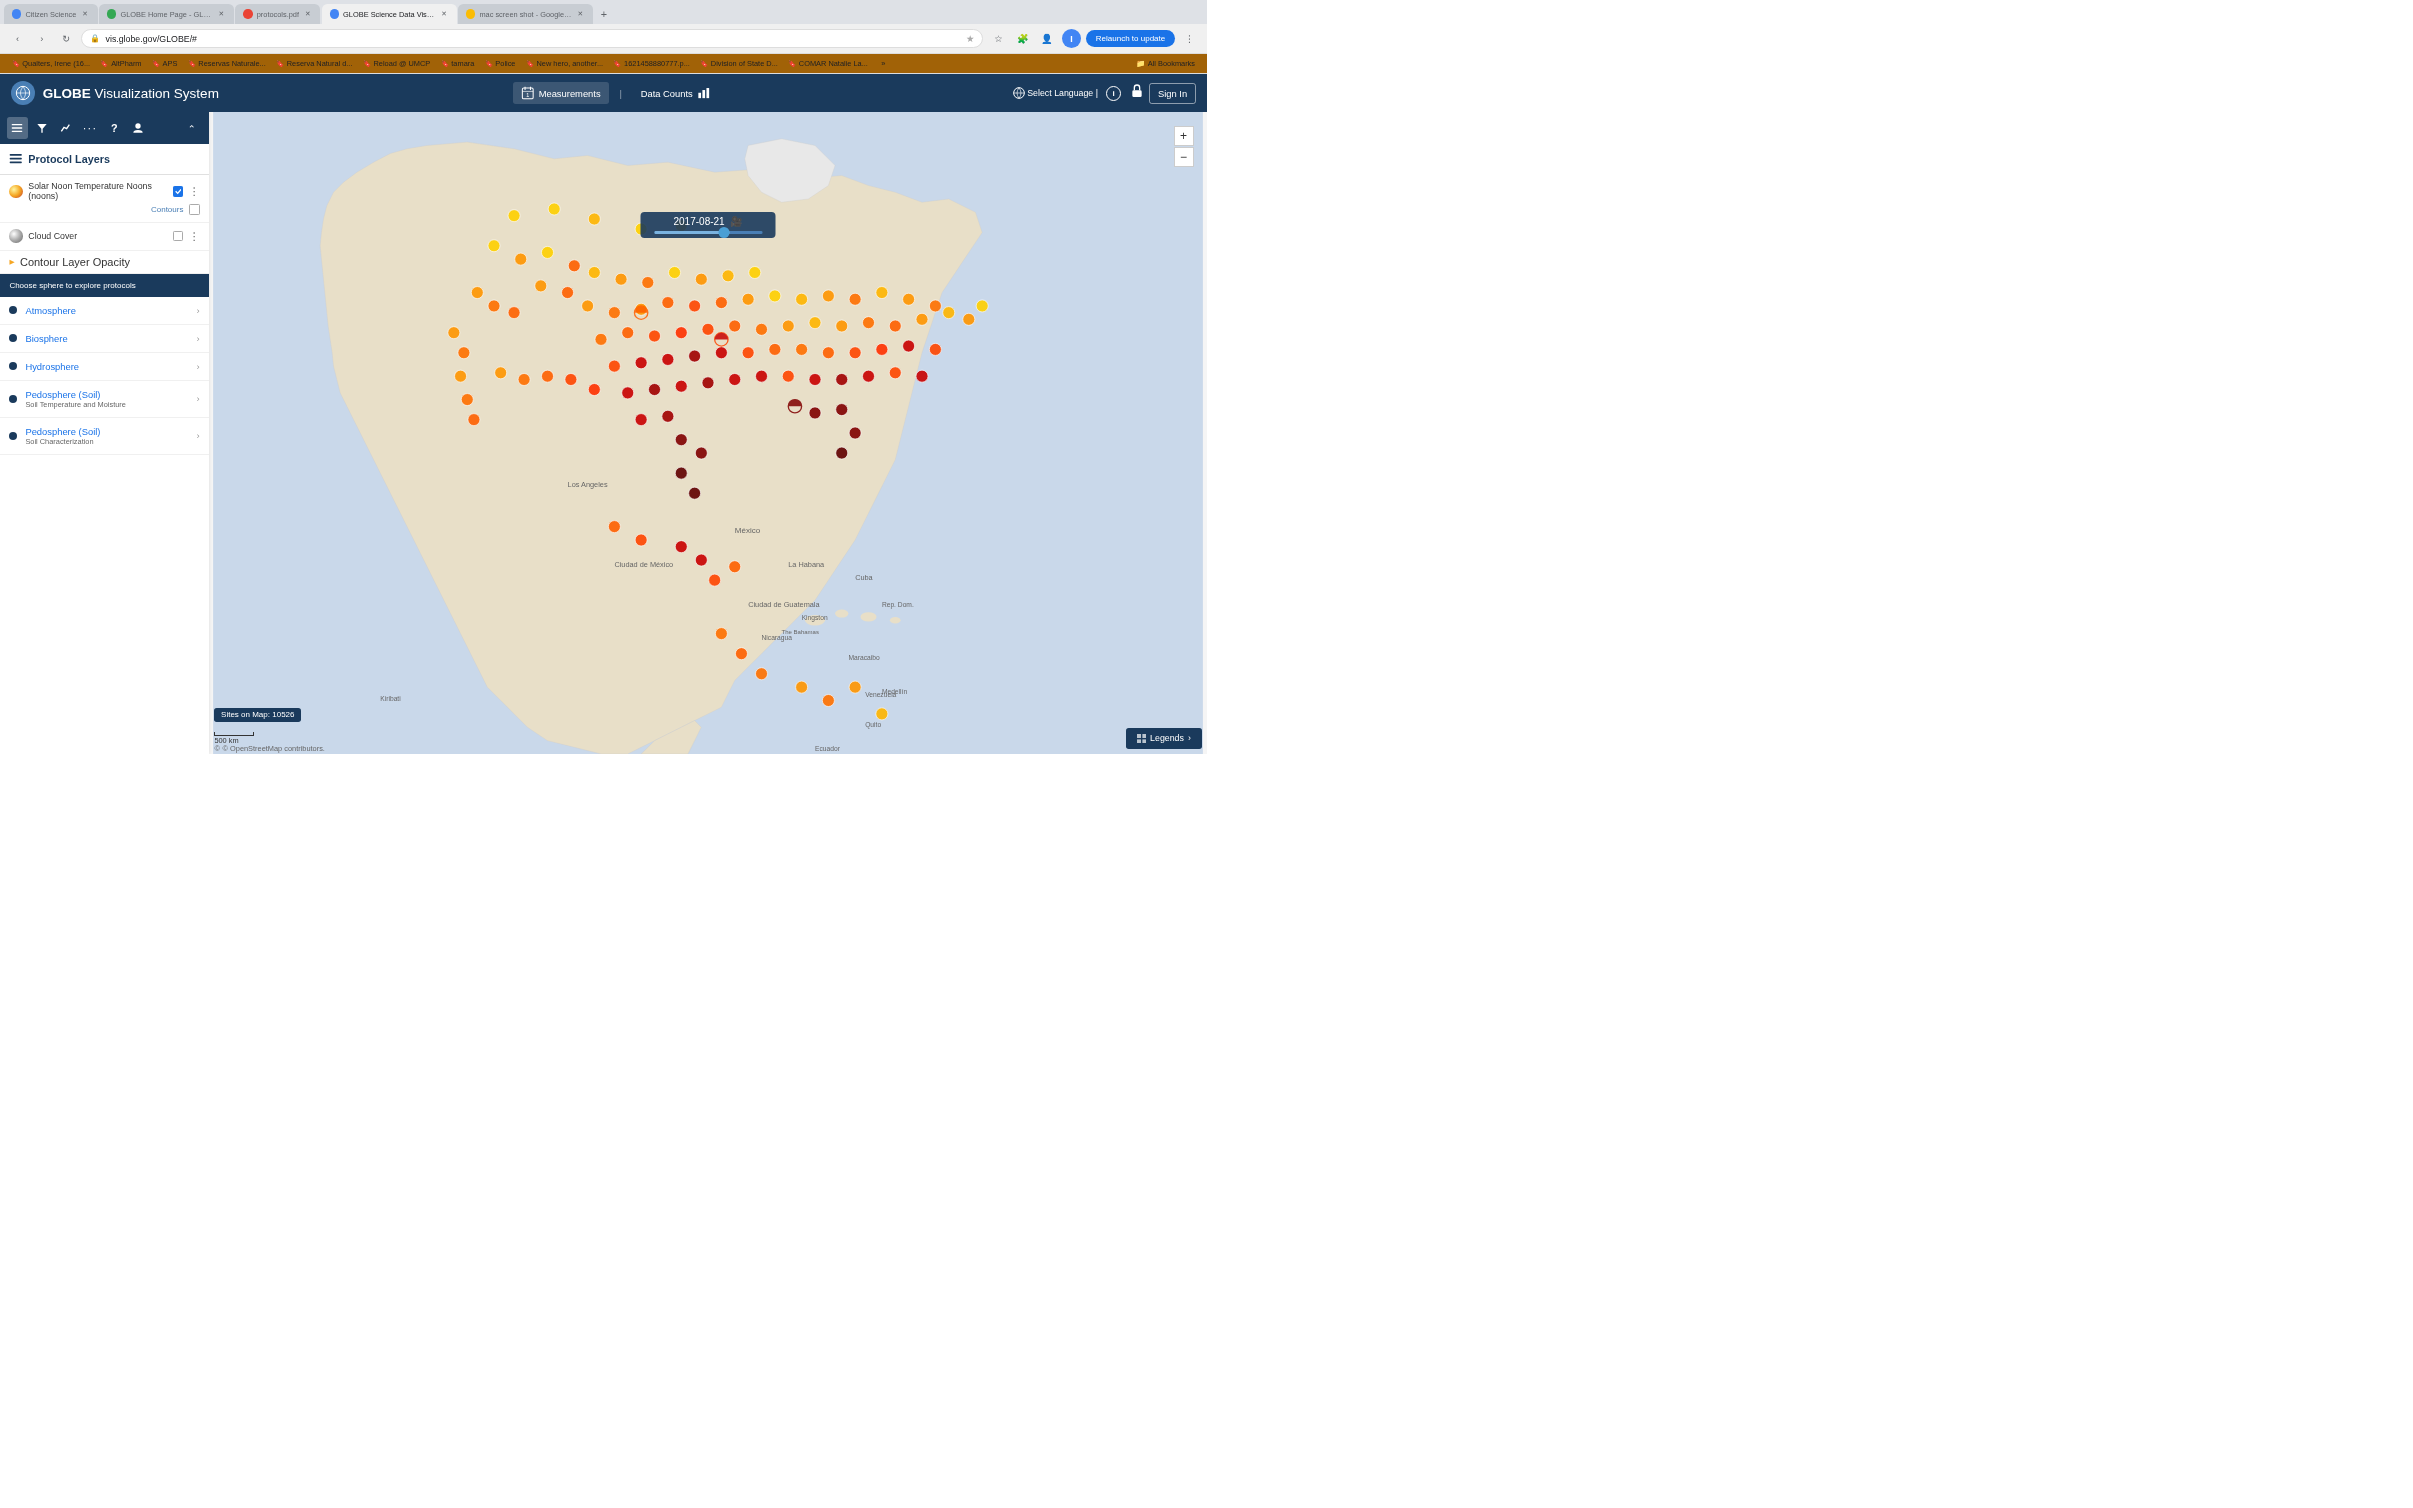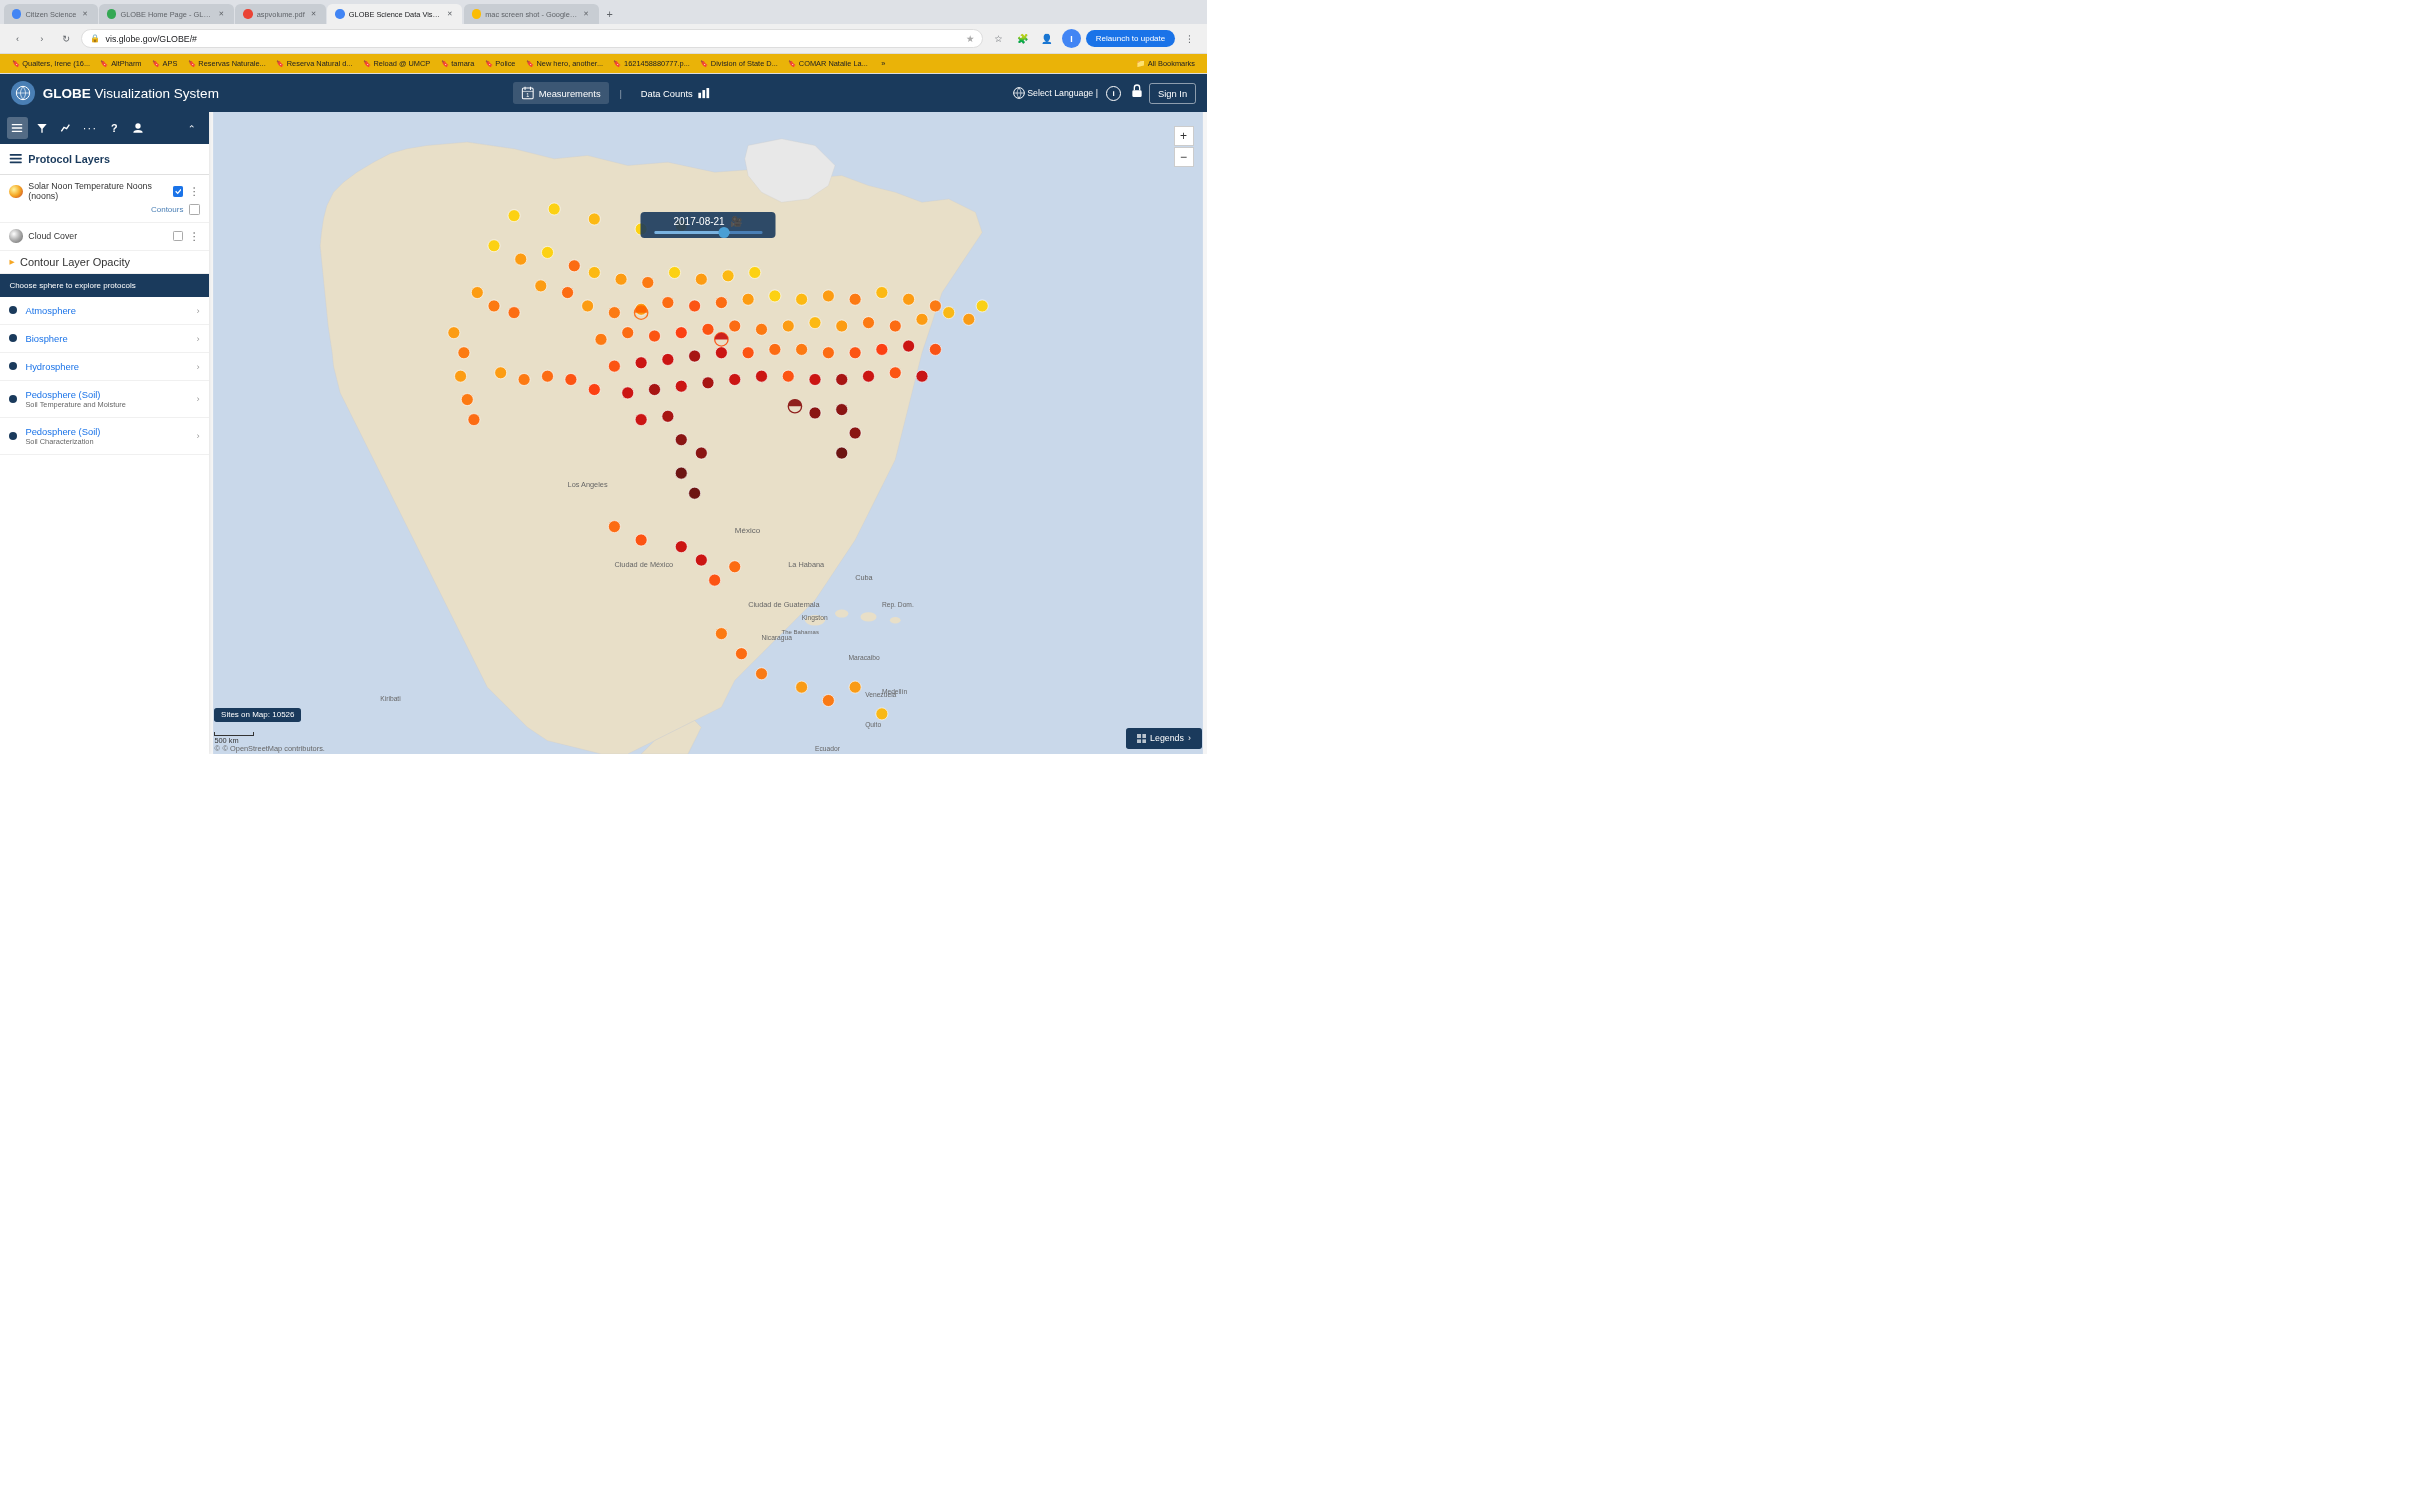--- a/index.html
+++ b/index.html
@@ -15,21 +15,21 @@
     
     .nav-bar { display: flex; align-items: center; background: #f0f0f0; padding: 4px 8px; gap: 5.4px; height: 30px; border-bottom: 0.7px solid #ddd; }
     .nav-btn { width: 19px; height: 19px; border-radius: 50%; display: flex; align-items: center; justify-content: center; font-size: 9.4px; color: #5f6368; cursor: pointer; }
     .address-bar { flex: 1; display: flex; align-items: center; background: white; border: 0.7px solid #ddd; border-radius: 13.5px; padding: 2.7px 8px; font-size: 8.8px; color: #202124; gap: 5.4px; }
     .address-bar-url { flex: 1; }
     .nav-icons { display: flex; gap: 5.4px; }
     .nav-icon { width: 19px; height: 19px; border-radius: 50%; display: flex; align-items: center; justify-content: center; font-size: 9.4px; color: #5f6368; cursor: pointer; }
     .relaunch-btn { background: #1a73e8; color: white; border-radius: 13.5px; padding: 4px 9.4px; font-size: 8px; cursor: pointer; white-space: nowrap; font-weight: 500; }
     .profile-btn { width: 19px; height: 19px; border-radius: 50%; background: #4285f4; color: white; display: flex; align-items: center; justify-content: center; font-size: 8.8px; font-weight: bold; cursor: pointer; }
     
-    .bookmarks-bar { display: flex; align-items: center; background: #eab308; padding: 2px 8px; height: 20px; border-bottom: 0.7px solid #ddd; gap: 2.7px; overflow: hidden; font-size: 7.4px; color: #202124; }
+    .bookmarks-bar { display: flex; align-items: center; background: #a16207; padding: 2px 8px; height: 20px; border-bottom: 0.7px solid #ddd; gap: 2.7px; overflow: hidden; font-size: 7.4px; color: #202124; }
     .bookmark-item { display: flex; align-items: center; gap: 2px; padding: 1.3px 4px; border-radius: 2.7px; cursor: pointer; white-space: nowrap; }
     .bookmarks-overflow { margin-left: 2.7px; cursor: pointer; padding: 1.3px 4px; }
     .bookmarks-all { margin-left: auto; display: flex; align-items: center; gap: 2.7px; padding: 1.3px 4px; cursor: pointer; }
 
     
     .app-container { display: flex; flex-direction: column; height: calc(754px - 74px); background: #f5f5f5; }
     
     
     .app-header { display: flex; align-items: center; background: #1a3a5c; color: white; padding: 5.4px 10.8px; height: 38px; gap: 8px; }
     .globe-logo { width: 24px; height: 24px; border-radius: 50%; background: #4a7fb5; display: flex; align-items: center; justify-content: center; font-size: 12px; }
@@ -118,21 +118,21 @@
       <span class="tab-title">Citizen Science</span>
       <div class="tab-close">✕</div>
     </div>
     <div class="tab inactive">
       <div class="tab-favicon" style="background:#34a853;"></div>
       <span class="tab-title">GLOBE Home Page - GLOBE...</span>
       <div class="tab-close">✕</div>
     </div>
     <div class="tab inactive">
       <div class="tab-favicon" style="background:#ea4335;"></div>
-      <span class="tab-title">aspvolume.pdf</span>
+      <span class="tab-title">protocols.pdf</span>
       <div class="tab-close">✕</div>
     </div>
     <div class="tab active">
       <div class="tab-favicon" style="background:#4285f4;"></div>
       <span class="tab-title">GLOBE Science Data Visuali...</span>
       <div class="tab-close">✕</div>
     </div>
     <div class="tab inactive">
       <div class="tab-favicon" style="background:#fbbc04;"></div>
       <span class="tab-title">mac screen shot - Google Se...</span>

